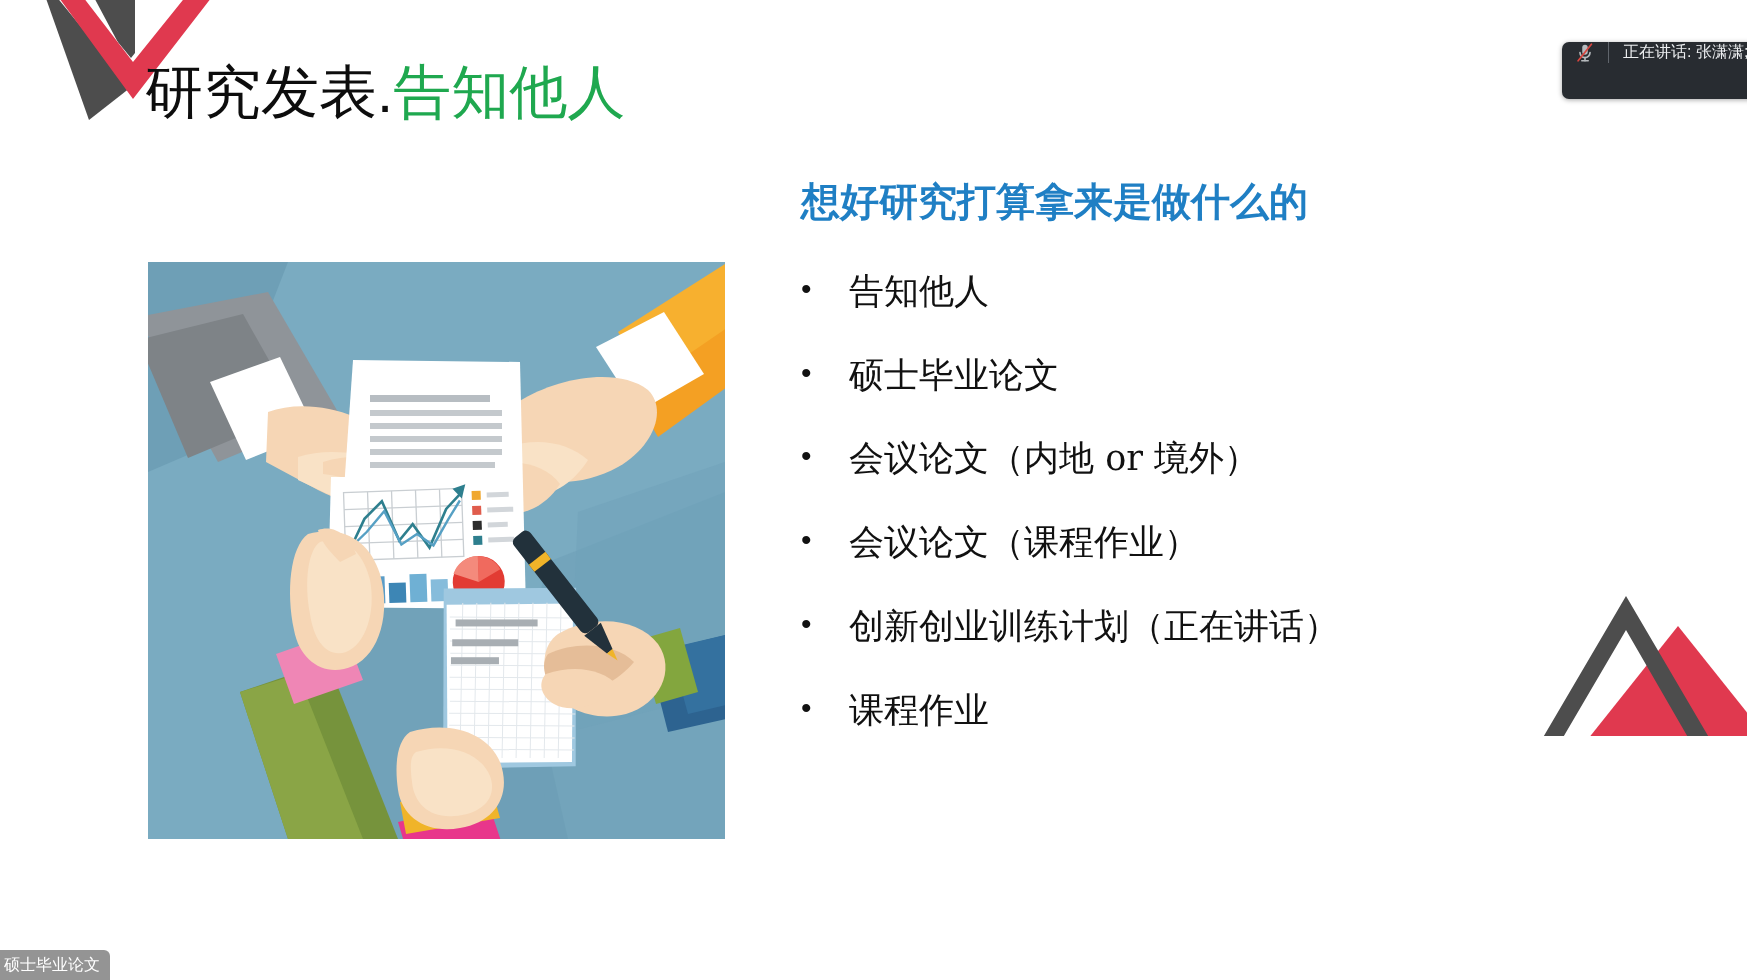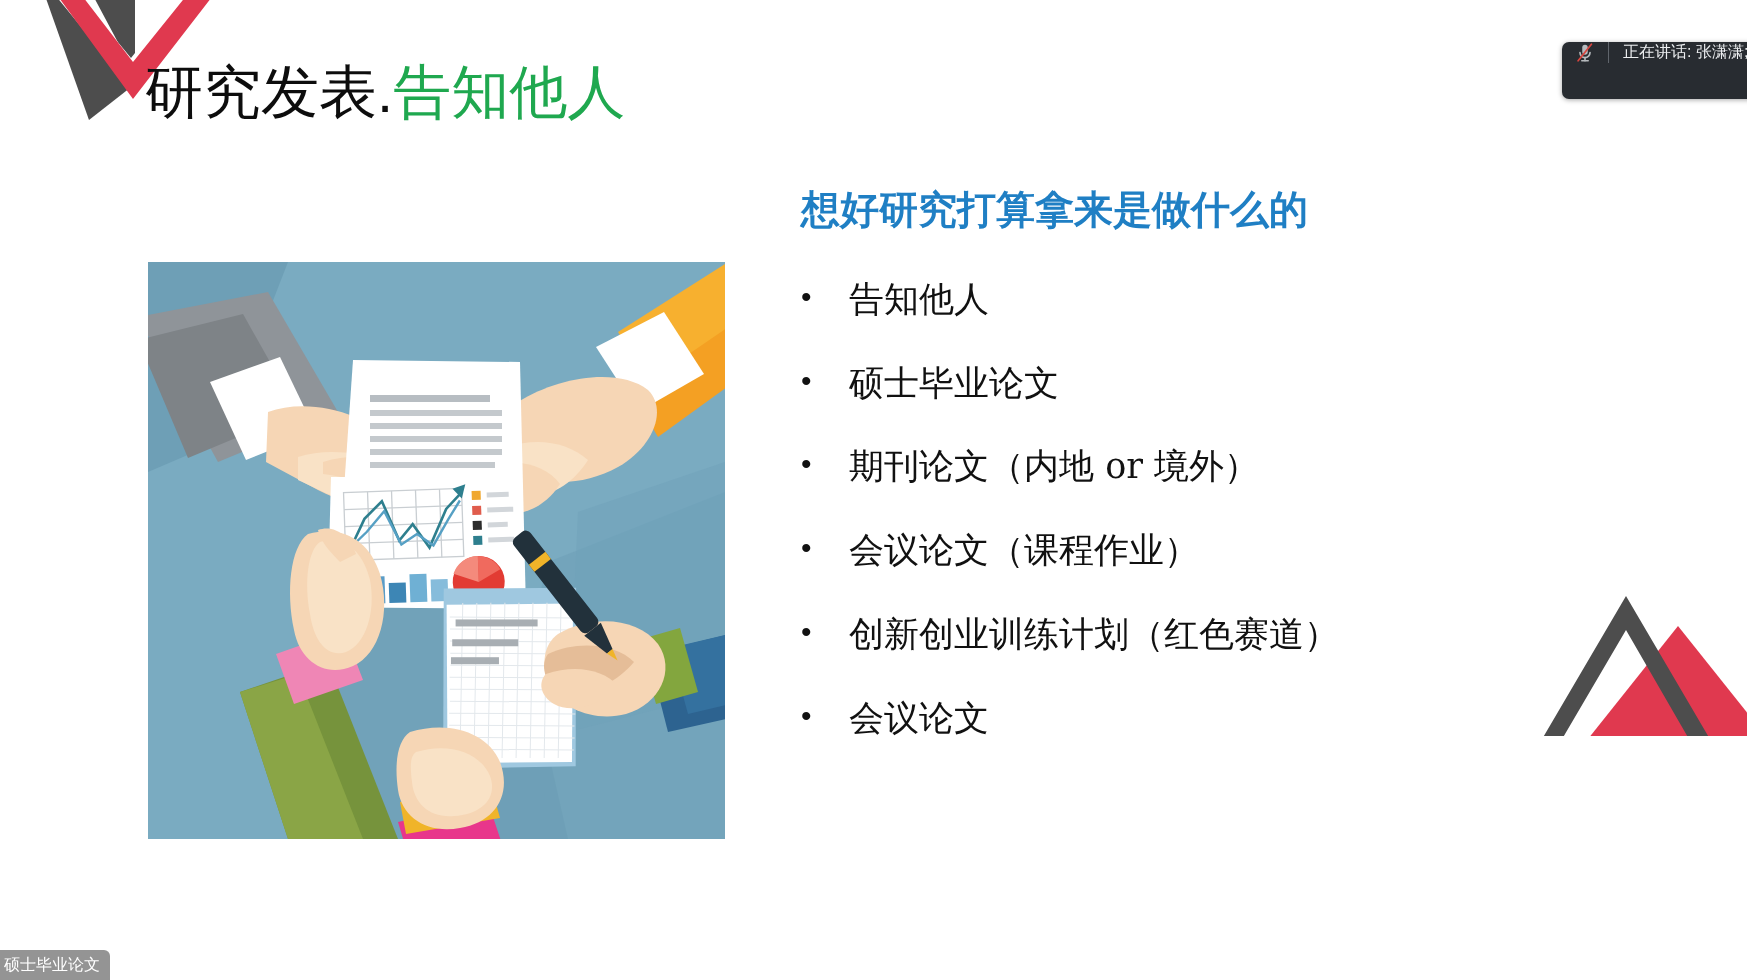--- a/index.html
+++ b/index.html
@@ -73,21 +73,21 @@
     left: 788px;
     top: 175px;
     width: 900px;
   }
   .content-heading {
     color: #1f7fc4;
     font-size: 39px;
     font-weight: 700;
     line-height: 1.2;
     white-space: nowrap;
-    margin: 12px 0 44px 0;
+    margin: 4px 0 44px 0;
   }
   .bullet-list {
     list-style: none;
     margin: 0;
     padding: 0;
   }
   .bullet-item {
     display: flex;
     align-items: flex-start;
     margin-bottom: 40px;
@@ -331,33 +331,33 @@
       <li class="bullet-item">
         <span class="bullet-dot">•</span>
         <span class="bullet-text">告知他人</span>
       </li>
       <li class="bullet-item">
         <span class="bullet-dot">•</span>
         <span class="bullet-text">硕士毕业论文</span>
       </li>
       <li class="bullet-item">
         <span class="bullet-dot">•</span>
-        <span class="bullet-text">期刊论文（内地 or 境外）</span>
+        <span class="bullet-text">会议论文（内地 or 境外）</span>
       </li>
       <li class="bullet-item">
         <span class="bullet-dot">•</span>
         <span class="bullet-text">会议论文（课程作业）</span>
       </li>
       <li class="bullet-item">
         <span class="bullet-dot">•</span>
-        <span class="bullet-text">创新创业训练计划（红色赛道）</span>
-      </li>
-      <li class="bullet-item">
-        <span class="bullet-dot">•</span>
-        <span class="bullet-text">会议论文</span>
+        <span class="bullet-text">创新创业训练计划（正在讲话）</span>
+      </li>
+      <li class="bullet-item">
+        <span class="bullet-dot">•</span>
+        <span class="bullet-text">课程作业</span>
       </li>
     </ul>
   </div>
 
 </div>
 
 <div class="zoom-speaker-bar">
   <span class="zoom-mic-wrap">
     <svg width="22" height="22" viewBox="0 0 24 24" aria-hidden="true">
       <rect x="9" y="3" width="6" height="11" rx="3" fill="#b6babd"></rect>

